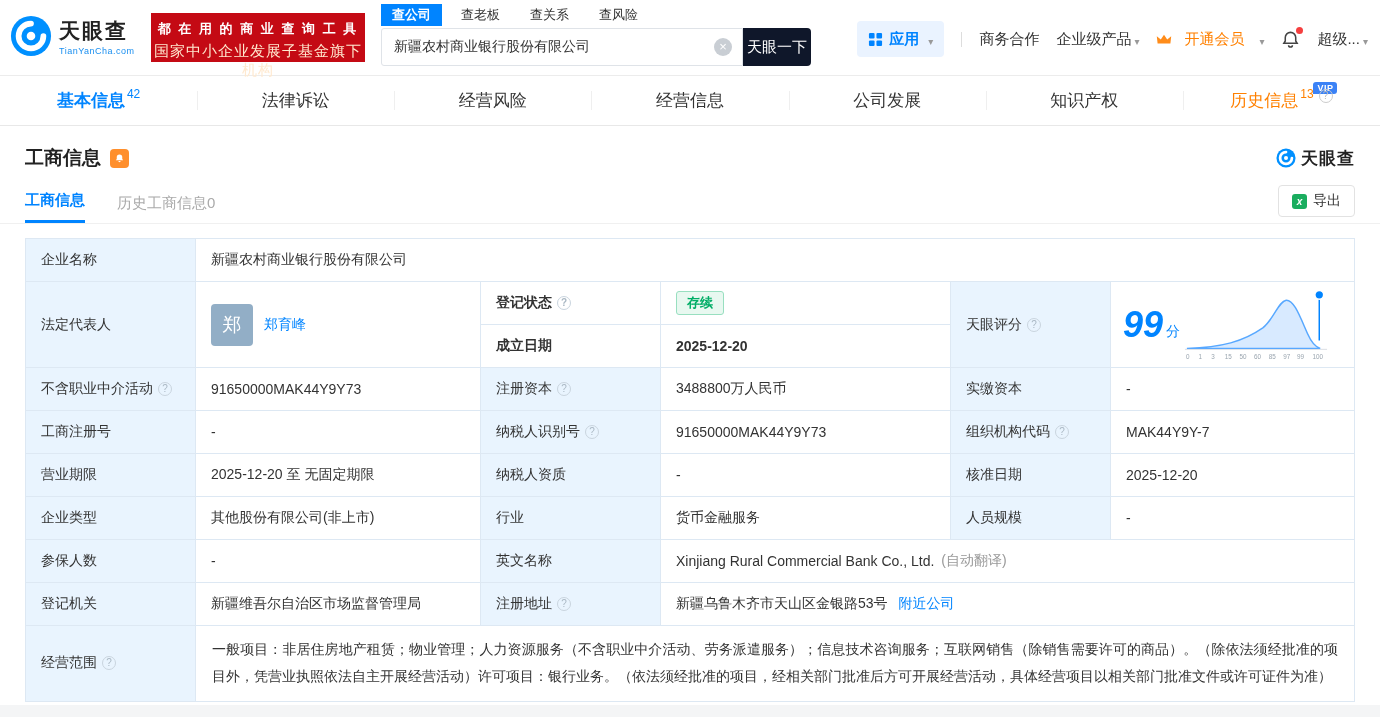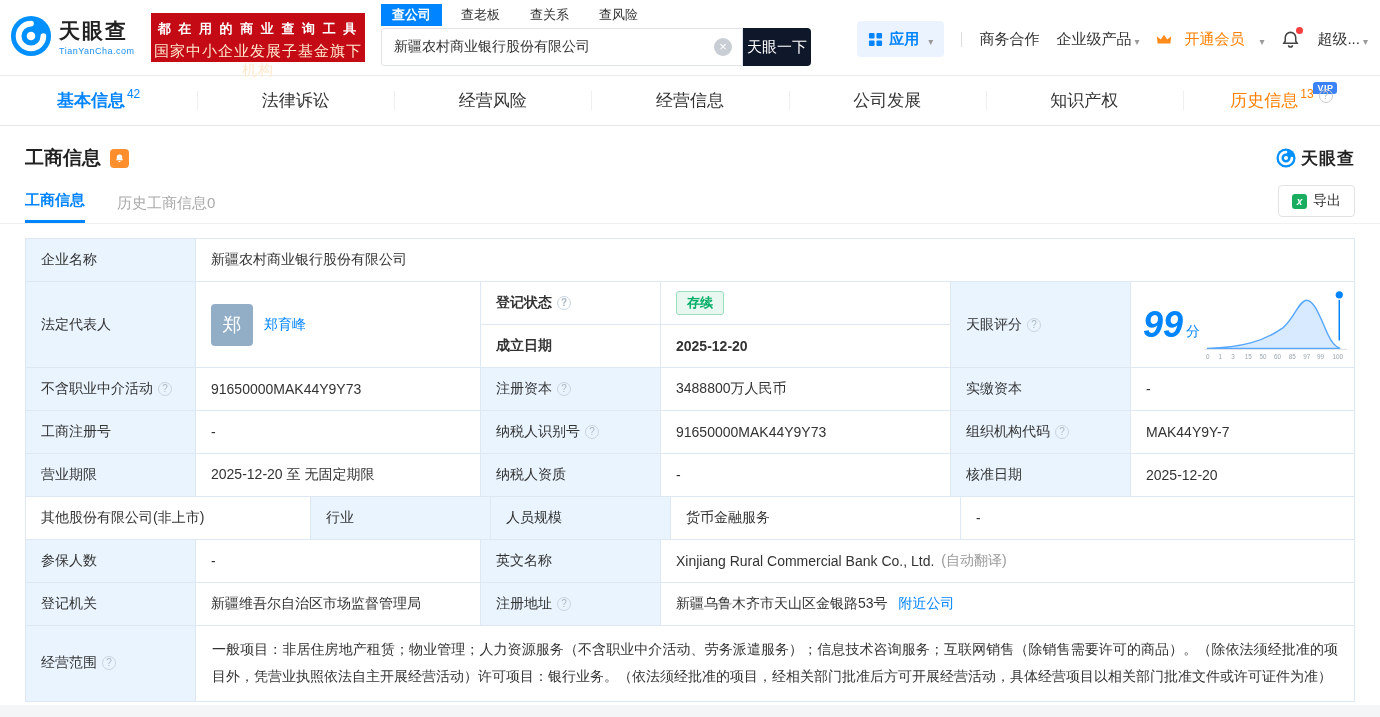--- a/index.html
+++ b/index.html
@@ -70,21 +70,21 @@
   .xls-icon::before { content:"x"; }
 
   
   .table { margin:14px 25px 0; border:1px solid #dde8f3; font-size:14px; }
   .trow { display:flex; border-bottom:1px solid #dde8f3; min-height:43px; }
   .trow:last-child { border-bottom:none; }
   .cell { padding:10px 15px; border-right:1px solid #dde8f3; display:flex; align-items:center; }
   .cell:last-child { border-right:none; }
   .lbl { background:#e9f4fe; color:#333; }
   .w1 { width:170px; } .w2 { width:285px; } .w3 { width:180px; } .w4 { width:290px; }
-  .w5 { width:180px; } .w6 { flex:1; }
+  .w5 { width:160px; } .w6 { flex:1; }
   .span-rest { flex:1; }
   .help { display:inline-block; width:14px; height:14px; border:1px solid #c9d4de; border-radius:50%;
     color:#aab8c4; font-size:10px; line-height:12px; text-align:center; margin-left:5px; flex:none; cursor:pointer; }
   .help::before { content:"?"; }
   .row-rep { min-height:86px; }
   .mid { width:470px; display:flex; flex-direction:column; border-right:1px solid #dde8f3; }
   .midrow { flex:1; display:flex;font-weight:bold; }
   .midrow:first-child { border-bottom:1px solid #dde8f3; }
   .mlbl { width:180px; padding:0 15px; display:flex; align-items:center; border-right:1px solid #dde8f3; }
   .mval { flex:1; padding:0 15px; display:flex; align-items:center; }
@@ -322,24 +322,25 @@
   <div class="trow">
     <div class="cell lbl w1">营业期限</div>
     <div class="cell w2">2025-12-20 至 无固定期限</div>
     <div class="cell lbl w3">纳税人资质</div>
     <div class="cell w4">-</div>
     <div class="cell lbl w5">核准日期</div>
     <div class="cell w6">2025-12-20</div>
   </div>
 
   <div class="trow">
+    <div class="cell lbl w1">企业类型</div>
     <div class="cell w2">其他股份有限公司(非上市)</div>
     <div class="cell lbl w3">行业</div>
+    <div class="cell w4">货币金融服务</div>
     <div class="cell lbl w5">人员规模</div>
-    <div class="cell w4">货币金融服务</div>
     <div class="cell w6">-</div>
   </div>
 
   <div class="trow">
     <div class="cell lbl w1">参保人数</div>
     <div class="cell w2">-</div>
     <div class="cell lbl w3">英文名称</div>
     <div class="cell span-rest">
       <span>Xinjiang Rural Commercial Bank Co., Ltd.</span>
       <span class="gray-note">(自动翻译)</span>

